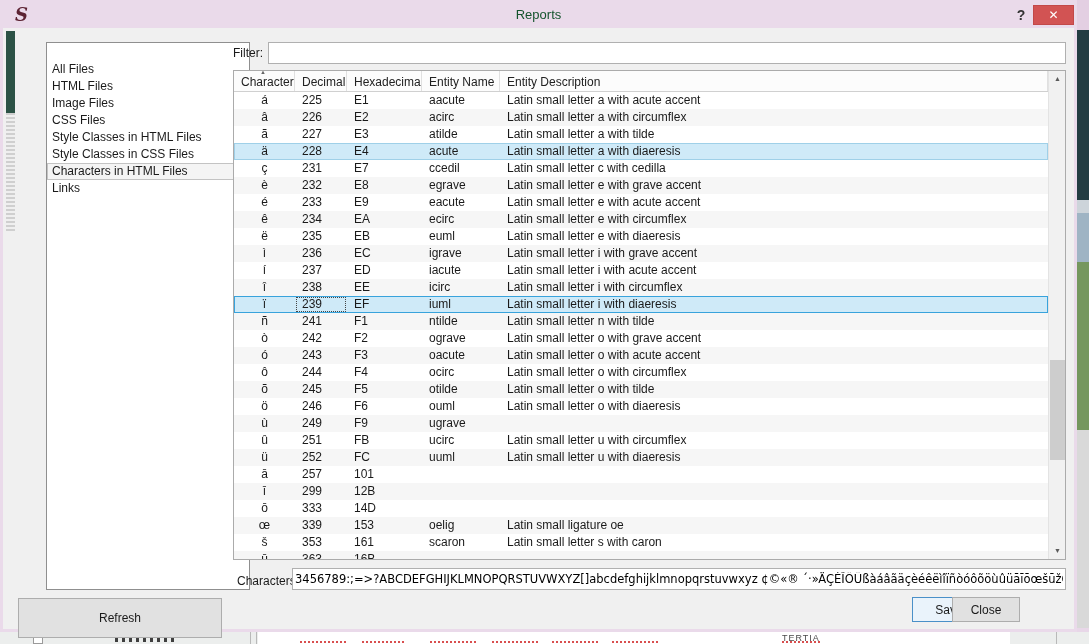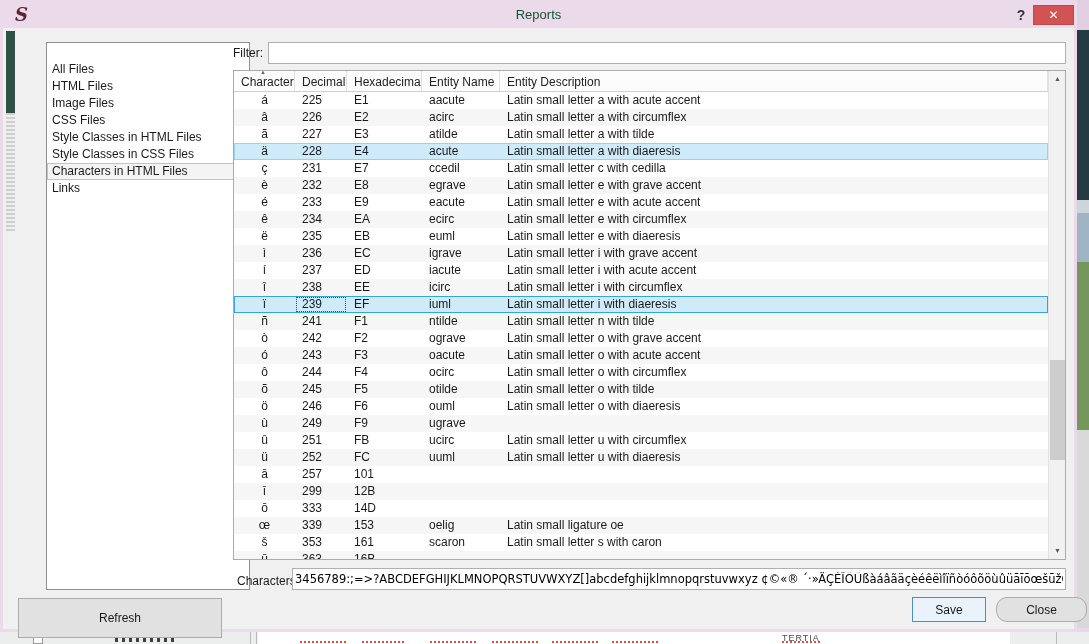--- a/index.html
+++ b/index.html
@@ -42,21 +42,21 @@
   
   .listbox { position:absolute; left:15px; top:39px; width:204px; height:548px;
     background:#ffffff; border:1px solid #8f8f8f; padding-top:18px;margin-left:28px; }
   .list-item { height:17px; line-height:17px; font-size:12px; padding-left:5px;
     color:#1a1a1a; white-space:nowrap; overflow:hidden; }
   .list-item.selected { background:#f4f4f4; box-shadow:inset 0 0 0 1px #c3c3c3; }
   .btn { position:absolute; background:#e1e1e1; border:1px solid #adadad;
     font-family:"Liberation Sans", sans-serif; font-size:12px; color:#1a1a1a; padding:0; }
   .btn-refresh { left:15px; top:595px; width:204px; height:40px; }
   .btn-save { left:909px; top:594px; width:74px; height:25px; background:#eaf3fb; border:1px solid #4a90c8; }
-  .btn-close2 { left:993px; top:594px; width:91px; height:25px;border-radius:11px; }
+  .btn-close2 { left:949px; top:594px; width:68px; height:25px; }
 
   
   .filter-label { position:absolute; left:230px; top:43px; font-size:12px; color:#1a1a1a; }
   .filter-input { position:absolute; left:265px; top:39px; width:798px; height:22px;
     border:1px solid #b0b0b0; background:#fff; font-size:12px; padding:0 4px;
     font-family:"Liberation Sans", sans-serif; }
 
   
   .tablebox { position:absolute; left:230px; top:67px; width:833px; height:490px;
     background:#fff; border:1px solid #ababab; overflow:hidden; }

